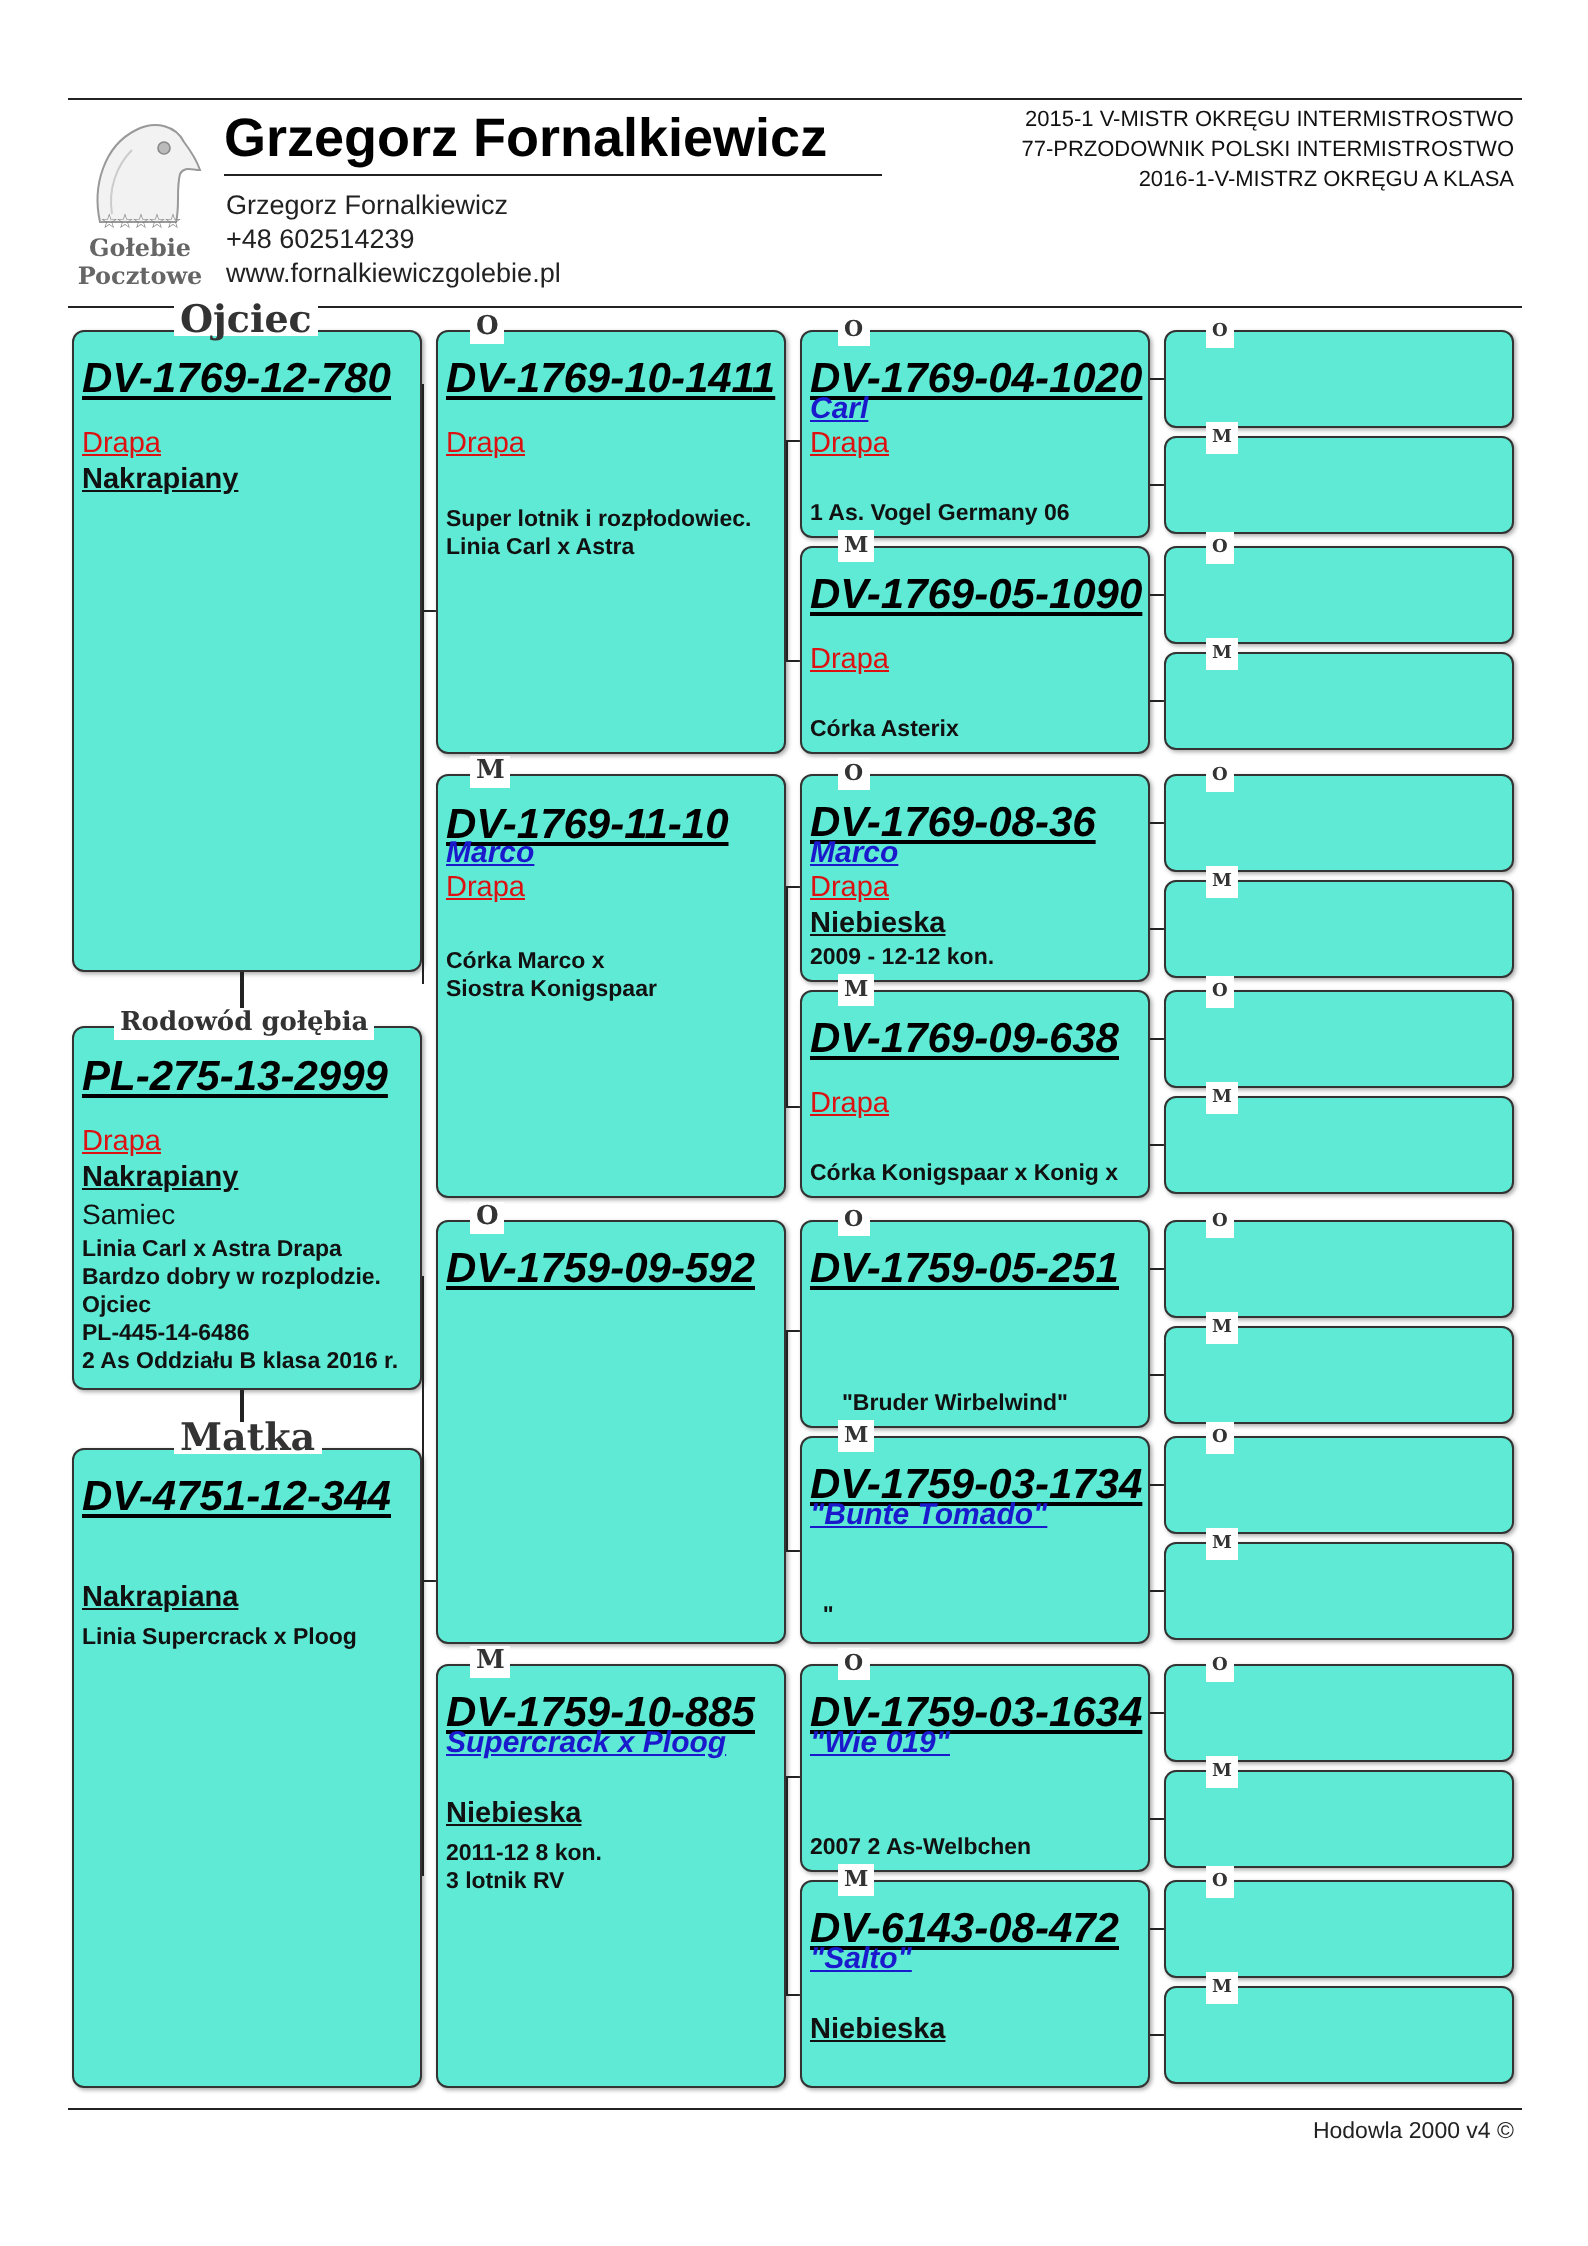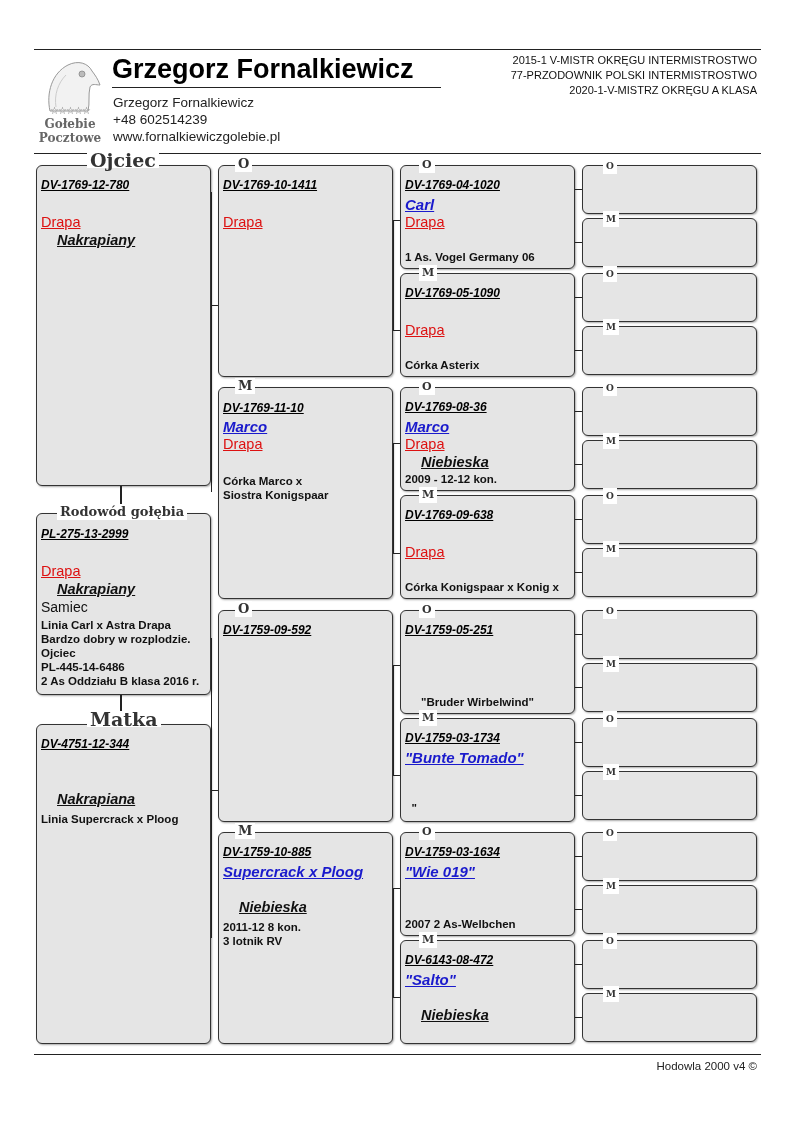--- a/index.html
+++ b/index.html
@@ -6,30 +6,30 @@
   body{width:794px;height:1123px;position:relative;font-family:"Liberation Sans",sans-serif;color:#111;overflow:hidden;}
   .hr{position:absolute;left:34px;width:727px;height:1px;background:#222;}
   .logo{position:absolute;left:34px;top:55px;width:72px;height:92px;}
   .logo .bird{position:absolute;left:8px;top:2px;width:60px;height:56px;}
   .logo .stars{position:absolute;left:0;top:50px;width:72px;text-align:center;font-size:10px;color:#777;letter-spacing:-1px;}
   .logo .lt{position:absolute;left:0;width:72px;text-align:center;font-family:"DejaVu Serif",serif;font-weight:bold;color:#666;font-size:12px;}
   .title{position:absolute;left:112px;top:54px;font-size:27px;font-weight:bold;color:#000;white-space:nowrap;}
   .title-line{position:absolute;left:112px;top:87px;width:329px;height:1px;background:#222;}
   .contact{position:absolute;left:113px;font-size:13.5px;color:#222;white-space:nowrap;}
   .awards{position:absolute;right:37px;top:53px;text-align:right;font-size:11px;line-height:14.8px;color:#111;}
-  .box{position:absolute;border:1px solid #333;border-radius:6px;background:#e5e5e5;box-shadow:1px 1px 2px #aaa;box-sizing:border-box;}
+  .box{position:absolute;border:1px solid #333;border-radius:6px;background:#5eead4;box-shadow:1px 1px 2px #aaa;box-sizing:border-box;}
   .legend{position:absolute;top:-10px;background:#fff;padding:0 3px;font-family:"DejaVu Serif",serif;font-weight:bold;color:#333;line-height:16px;}
   .lg-big{font-size:19px;top:-14px;}
   .lg-mid{font-size:13px;top:-10px;}
   .lg-sm{font-size:11px;top:-9px;}
   .lg-xs{font-size:9px;top:-8px;}
-  .ring{position:absolute;left:4px;font-size:12px;font-weight:bold;font-style:italic;text-decoration:underline;color:#000;white-space:nowrap;}
+  .ring{position:absolute;left:4px;font-size:21px;font-weight:bold;font-style:italic;text-decoration:underline;color:#000;white-space:nowrap;}
   .nm{position:absolute;left:4px;font-size:15px;font-weight:bold;font-style:italic;text-decoration:underline;color:#1a1acc;white-space:nowrap;}
   .col{position:absolute;left:4px;font-size:14.5px;font-weight:normal;text-decoration:underline;color:#dd1111;white-space:nowrap;}
-  .clr{position:absolute;left:20px;font-size:14.5px;font-weight:bold;font-style:italic;text-decoration:underline;color:#111;white-space:nowrap;}
+  .clr{position:absolute;left:4px;font-size:14.5px;font-weight:bold;text-decoration:underline;color:#111;white-space:nowrap;}
   .desc{position:absolute;left:4px;font-size:11.5px;font-weight:bold;color:#111;line-height:14px;white-space:pre;}
   .plain{position:absolute;left:4px;font-size:14px;color:#111;}
   .vline{position:absolute;width:2px;background:#222;}
   .hline{position:absolute;height:1px;background:#222;}
   .footer{position:absolute;right:37px;top:1060px;font-size:11.5px;color:#222;}
 </style>
 </head>
 <body>
 
 <div class="hr" style="top:49px;"></div>
@@ -44,21 +44,21 @@
   <div class="lt" style="top:76px;">Pocztowe</div>
 </div>
 <div class="title">Grzegorz Fornalkiewicz</div>
 <div class="title-line"></div>
 <div class="contact" style="top:95px;">Grzegorz Fornalkiewicz</div>
 <div class="contact" style="top:112px;">+48 602514239</div>
 <div class="contact" style="top:129px;">www.fornalkiewiczgolebie.pl</div>
 <div class="awards">
   <div>2015-1 V-MISTR OKRĘGU INTERMISTROSTWO</div>
   <div>77-PRZODOWNIK POLSKI INTERMISTROSTWO</div>
-  <div>2020-1-V-MISTRZ OKRĘGU A KLASA</div>
+  <div>2016-1-V-MISTRZ OKRĘGU A KLASA</div>
 </div>
 <div class="hr" style="top:153px;"></div>
 
 <div class="box" style="left:36px;top:165px;width:175px;height:321px;">
   <div class="legend lg-big" style="left:50px;">Ojciec</div>
   <div class="ring" style="top:12px;">DV-1769-12-780</div>
   <div class="col" style="top:48px;">Drapa</div>
   <div class="clr" style="top:66px;">Nakrapiany</div>
 </div>
 <div class="vline" style="left:120px;top:486px;height:22px;"></div>
@@ -86,20 +86,22 @@
 
 <div class="vline" style="left:211px;top:192px;width:1px;height:300px;"></div>
 <div class="hline" style="left:211px;top:305px;width:7px;"></div>
 <div class="vline" style="left:211px;top:638px;width:1px;height:300px;"></div>
 <div class="hline" style="left:211px;top:790px;width:7px;"></div>
 
 <div class="box" style="left:218px;top:165px;width:175px;height:212px;">
   <div class="legend lg-mid" style="left:16px;">O</div>
   <div class="ring" style="top:12px;">DV-1769-10-1411</div>
   <div class="col" style="top:48px;">Drapa</div>
+  <div class="desc" style="top:87px;">Super lotnik i rozpłodowiec.
+Linia Carl x Astra</div>
 </div>
 <div class="box" style="left:218px;top:387px;width:175px;height:212px;">
   <div class="legend lg-mid" style="left:16px;">M</div>
   <div class="ring" style="top:13px;">DV-1769-11-10</div>
   <div class="nm" style="top:30px;">Marco</div>
   <div class="col" style="top:48px;">Drapa</div>
   <div class="desc" style="top:86px;">Córka Marco x
 Siostra Konigspaar</div>
 </div>
 <div class="box" style="left:218px;top:610px;width:175px;height:212px;">

